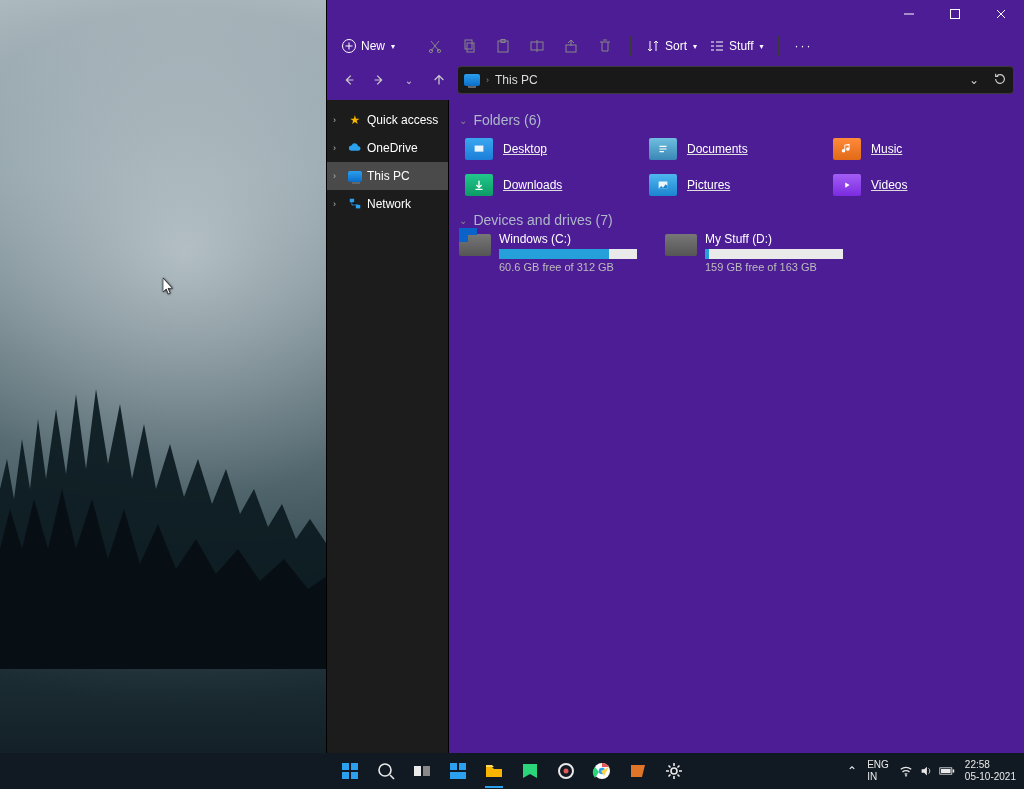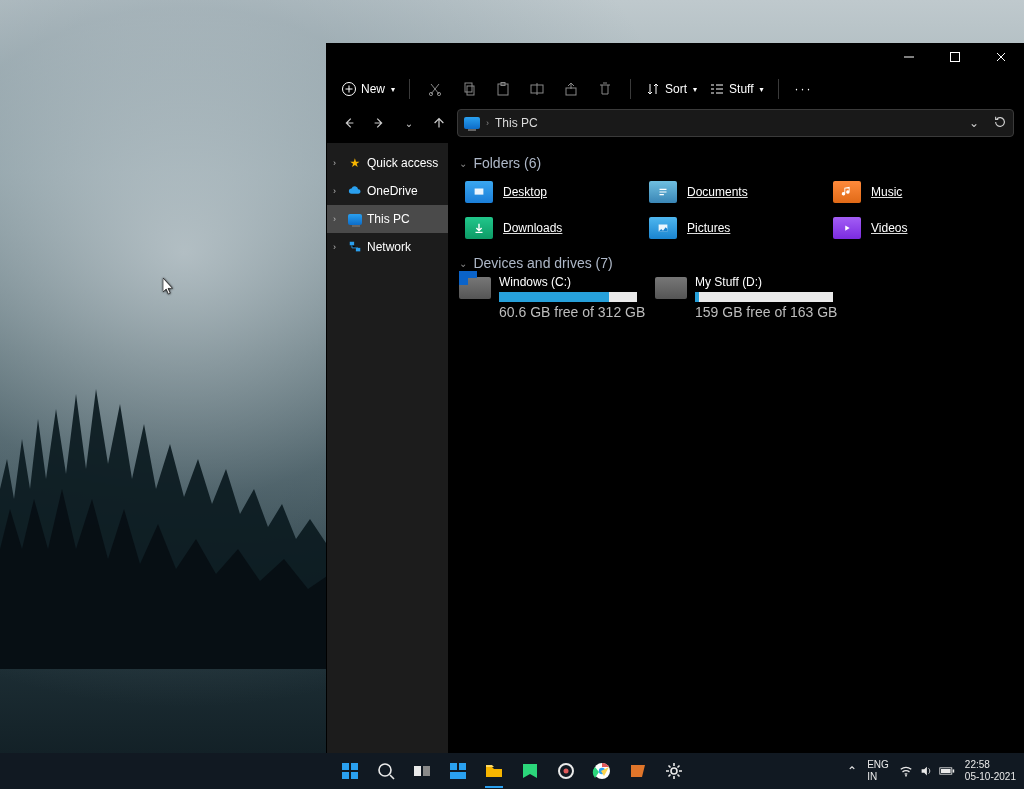--- a/index.html
+++ b/index.html
@@ -29,27 +29,26 @@
     color: #fff;
     filter: drop-shadow(0 0 1px #000);
   }
   
   .explorer {
     position: absolute;
     left: 326px;
     top: 0;
     right: 0;
     bottom: 36px;
-    background: #000000;
+    background: #4c1d95;
     color: #dcdcdc;
     font-size: 12px;
     display: flex;
     flex-direction: column;
     border-left: 1px solid #000;
-    margin-top: 43px;
   }
   
   .titlebar {
     height: 28px;
     display: flex;
     justify-content: flex-end;
     align-items: stretch;
   }
   .titlebar-btn {
     width: 46px;
@@ -194,21 +193,21 @@
   .ficon.teal { background: linear-gradient(#6fbfe0,#3a86b6); }
   .ficon.green{ background: linear-gradient(#21c78b,#0d9b66); }
   .ficon.orange{background: linear-gradient(#ff8a3b,#e06a17);}
   .ficon.sky  { background: linear-gradient(#4fb7ef,#1a84d0);}
   .ficon.purple{background: linear-gradient(#a35ef5,#7b2be0);}
   .ficon svg { width:14px; height:14px; }
 
   .drive-grid {
     display: grid;
     grid-template-columns: repeat(2, 190px);
-    gap: 4px 6px;
+    gap: 4px 16px;
   }
   .drive-item {
     display: flex;
     gap: 8px;
   }
   .drive-icon {
     width: 32px; height: 22px;
     background: linear-gradient(#777,#555);
     border-radius: 2px;
     margin-top: 2px;
@@ -216,21 +215,21 @@
   }
   .drive-icon.win::before{
     content:"";
     position:absolute; top:-6px; left:0;
     width:18px; height:14px;
     background:
       linear-gradient(90deg,#0a63c9 50%, transparent 50%),
       linear-gradient(#0a63c9 50%, transparent 50%);
   }
   .drive-info { font-size: 12px; color:#fff; }
-  .drive-sub { color:#bdbdbd; font-size:14px;text-align:right; }
+  .drive-sub { color:#bdbdbd; font-size:11px; }
   .progress {
     width: 138px; height: 10px;
     background: #eaeaea;
     margin: 3px 0 2px 0;
     position: relative;
   }
   .progress .fill {
     position: absolute; left:0; top:0; bottom:0;
     background: #26a0da;
   }

